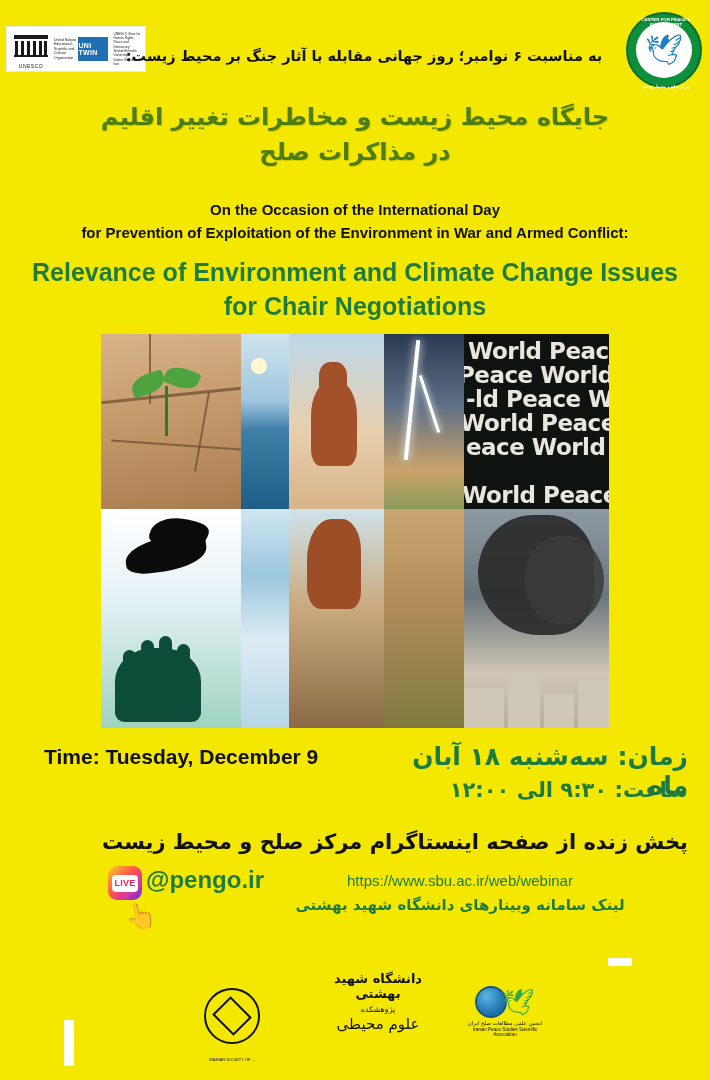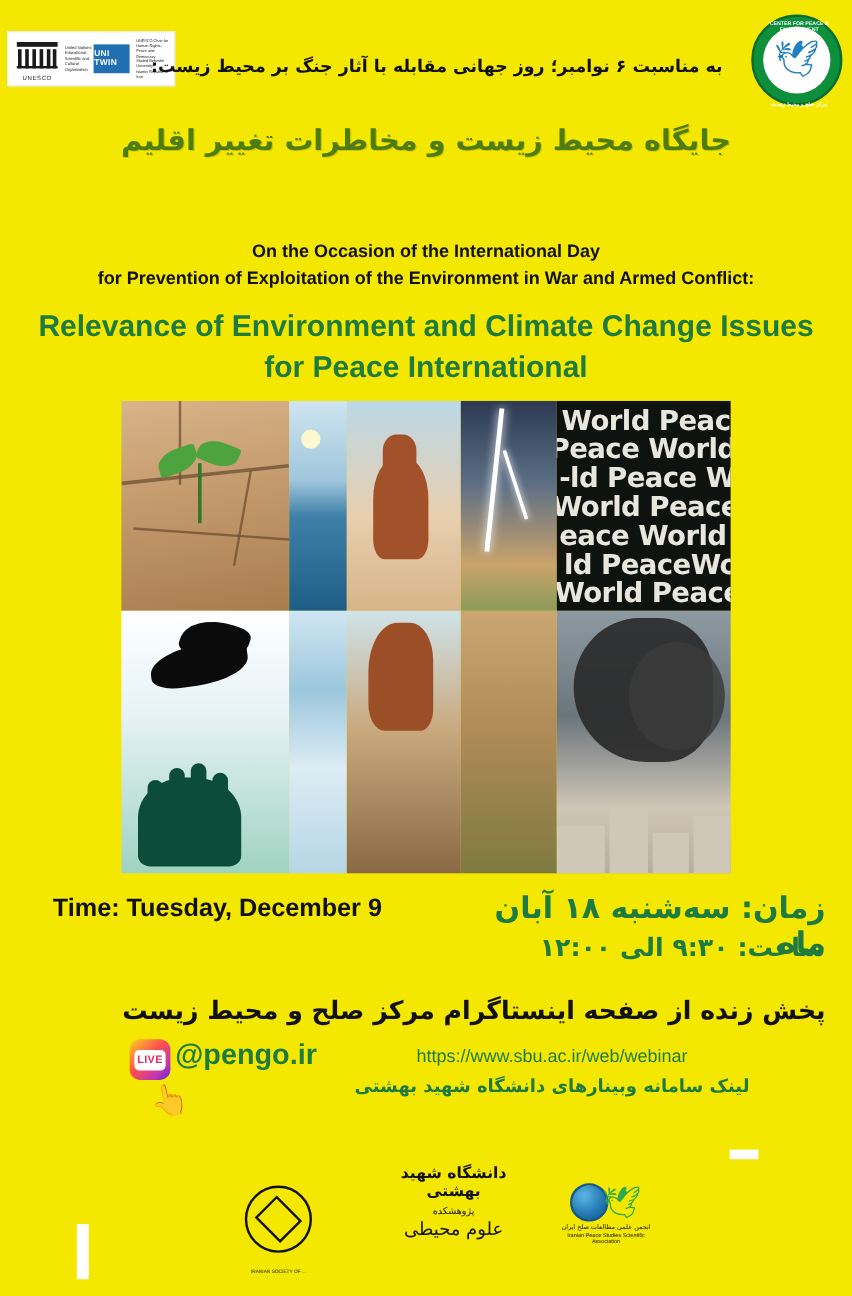--- a/index.html
+++ b/index.html
@@ -341,30 +341,31 @@
       <span class="bot">مرکز صلح و محیط زیست</span>
     </div>
     <div class="inner">
       <span class="dove">🕊</span>
     </div>
   </div>
 </div>
 
 <div class="fa-title">
   <span>جایگاه محیط زیست و مخاطرات تغییر اقلیم</span>
+  <span class="l2">در مذاکرات صلح</span>
 </div>
 
 <div class="en-occasion">
   <div>On the Occasion of the International Day</div>
   <div>for Prevention of Exploitation of the Environment in War and Armed Conflict:</div>
 </div>
 
 <div class="en-title">
   <div>Relevance of Environment and Climate Change Issues</div>
-  <div>for Peace International</div>
+  <div>for Chair Negotiations</div>
 </div>
 
 <div class="collage">
 
   <div class="cell c1">
     <div class="crack" style="left:0;top:60px;width:140px;height:3px;transform:rotate(-6deg)"></div>
     <div class="crack" style="left:10px;top:110px;width:130px;height:2px;transform:rotate(4deg)"></div>
     <div class="crack" style="left:48px;top:0;width:2px;height:70px;"></div>
     <div class="crack" style="left:100px;top:58px;width:2px;height:80px;transform:rotate(10deg)"></div>
     <div class="sprout-stem"></div>
@@ -385,21 +386,20 @@
     <div class="bolt"></div>
     <div class="bolt2"></div>
   </div>
 
   <div class="cell c5">
     <span class="pw" style="top:4px;left:4px">World Peace W</span>
     <span class="pw" style="top:28px;left:-6px">Peace World Pe</span>
     <span class="pw" style="top:52px;left:2px">-ld Peace Wor</span>
     <span class="pw" style="top:76px;left:-4px">World Peace W</span>
     <span class="pw" style="top:100px;left:2px">eace World Pe</span>
-    <span class="pw" style="top:124px;left:6px">ld PeaceWo</span>
     <span class="pw" style="top:148px;left:-2px">World Peace</span>
   </div>
 
   <div class="cell c6">
     <div class="dove-body"></div>
     <div class="wing"></div>
     <div class="hand"></div>
     <div class="finger" style="left:22px;"></div>
     <div class="finger" style="left:40px; bottom:44px;"></div>
     <div class="finger" style="left:58px; bottom:48px;"></div>

